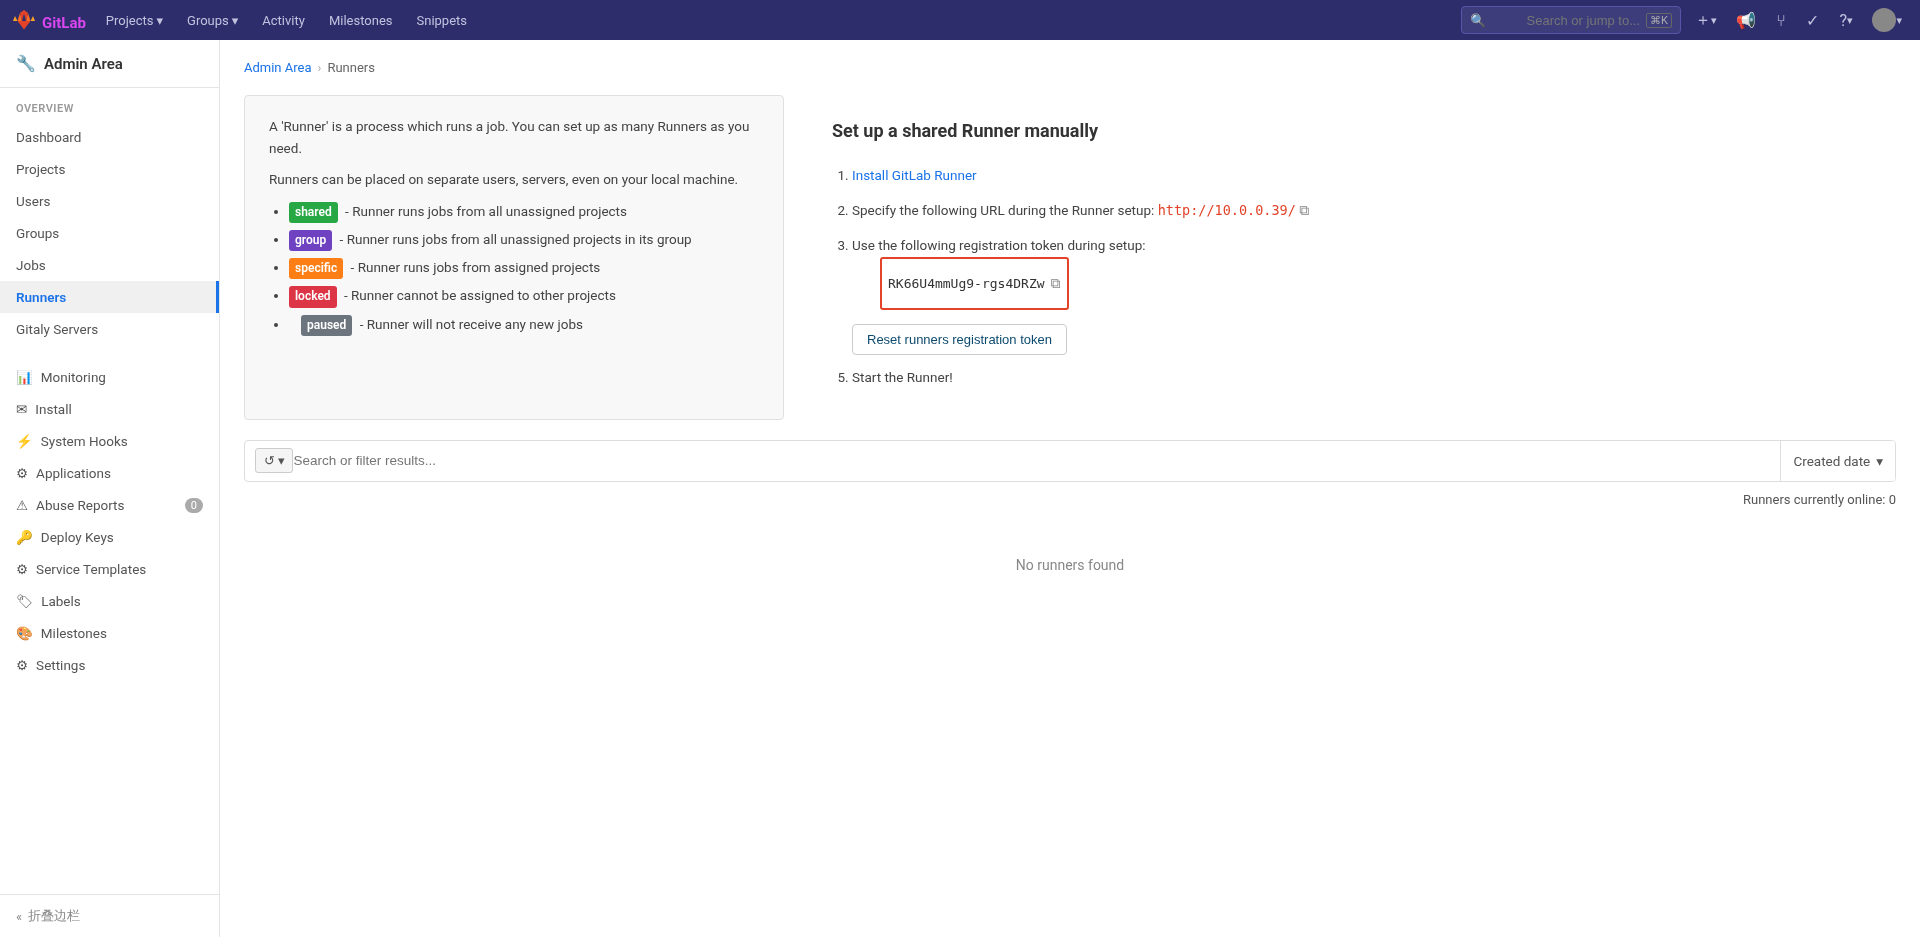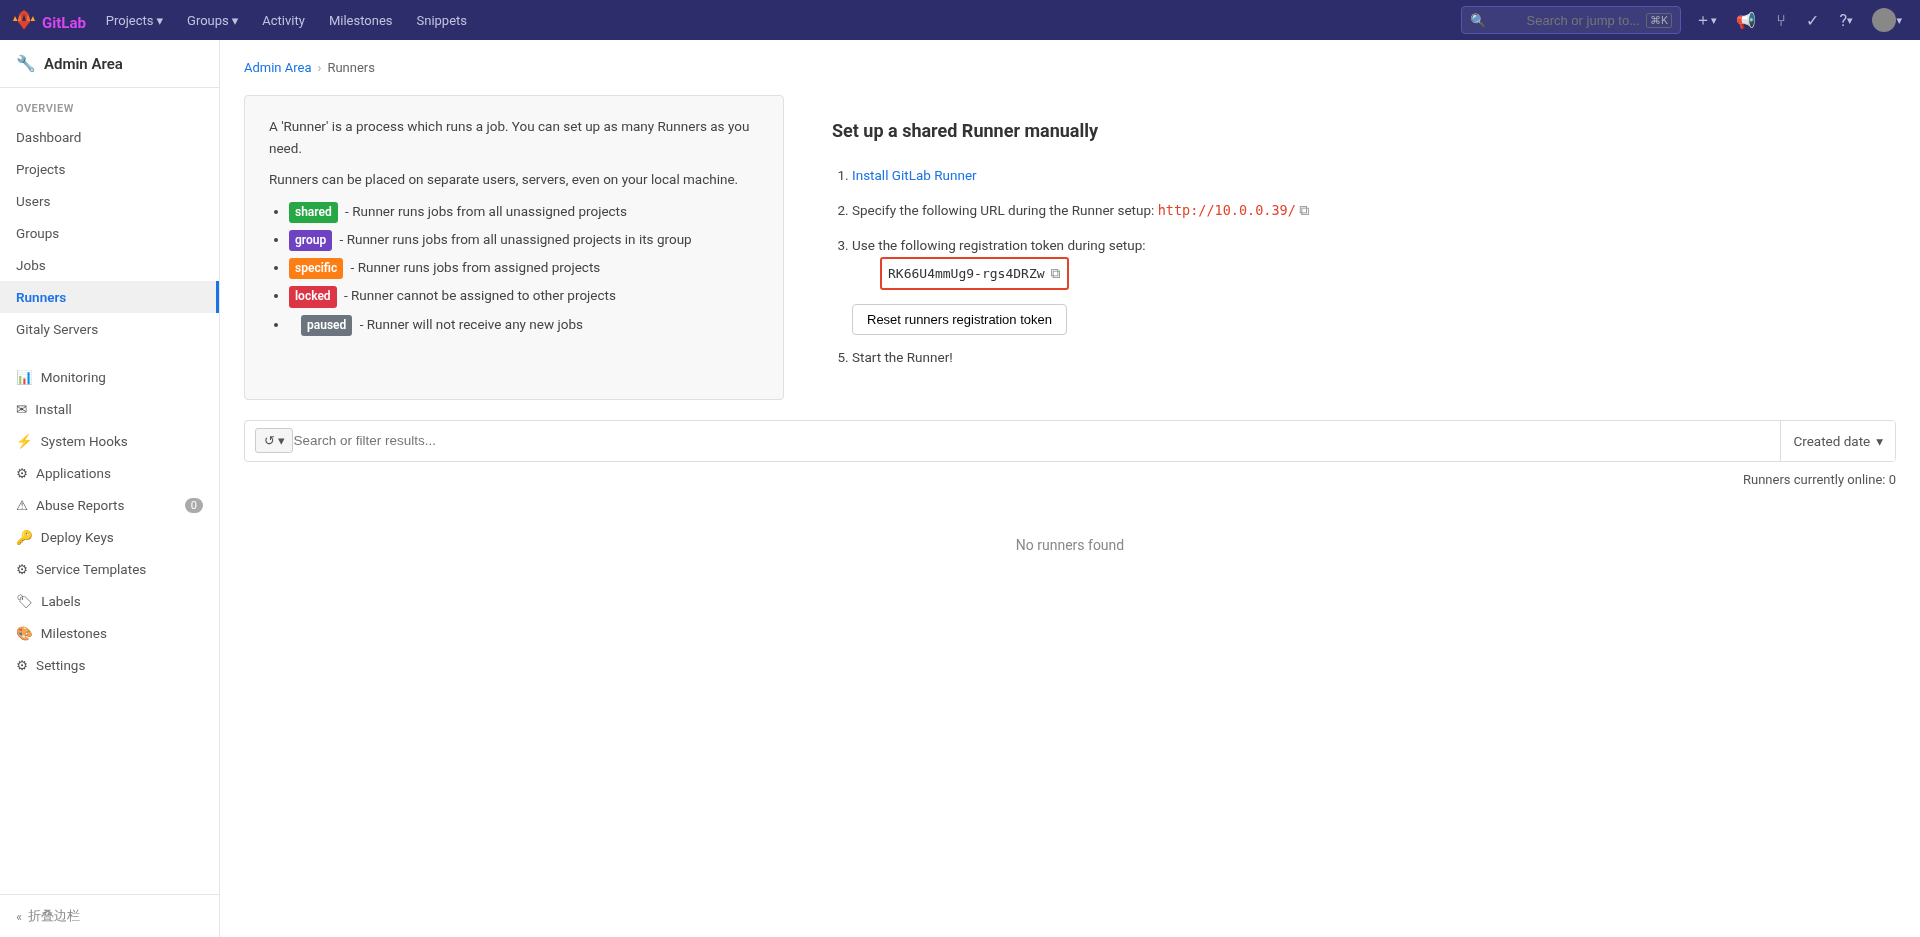--- a/index.html
+++ b/index.html
@@ -224,41 +224,41 @@
     }
     .setup-panel ol { padding-left: 20px; }
     .setup-panel li { margin-bottom: 10px; }
     .setup-link { color: #1a73e8; text-decoration: none; }
     .url-value { color: #e24329; font-family: monospace; }
     .token-box {
       display: inline-flex;
       align-items: center;
       border: 2px solid #e24329;
       border-radius: 3px;
-      padding: 2px 6px;
+      padding: 12px 6px;
       font-family: monospace;
       font-size: 13px;
       background: #fff;
       gap: 6px;
       color: #333;
       margin-left: 28px;
     }
     .copy-icon {
       color: #888;
       cursor: pointer;
       font-size: 14px;
     }
     .reset-btn {
       background: #fff;
       border: 1px solid #ccc;
       border-radius: 4px;
       padding: 7px 14px;
       font-size: 13px;
       cursor: pointer;
-      color: #000000;
+      color: #0c4a6e;
       margin-top: 4px;
       display: inline-block;
     }
     .filter-reset-btn {
       background: #f5f5f5;
       border: 1px solid #ccc;
       border-radius: 3px;
       padding: 4px 8px;
       cursor: pointer;
       display: flex;

